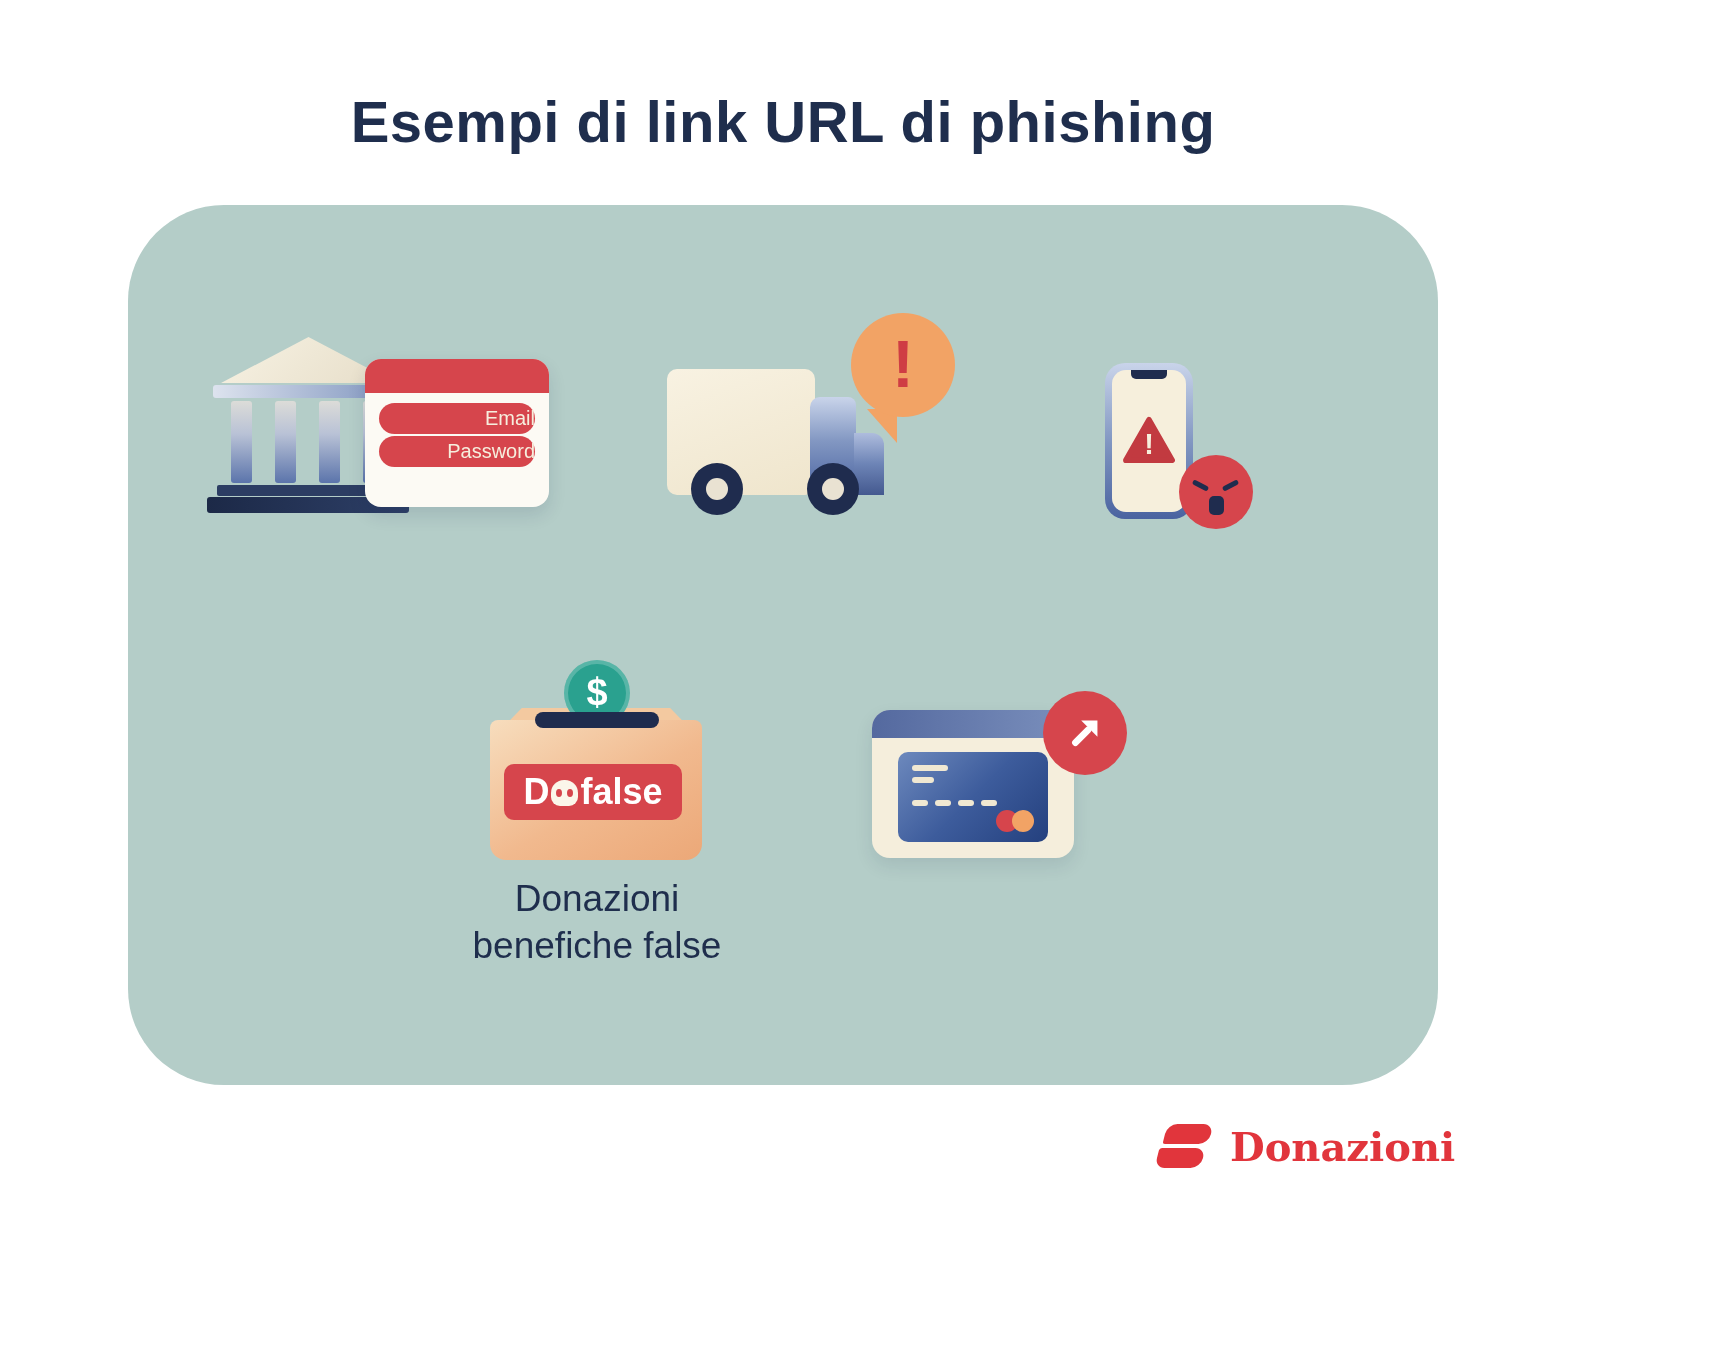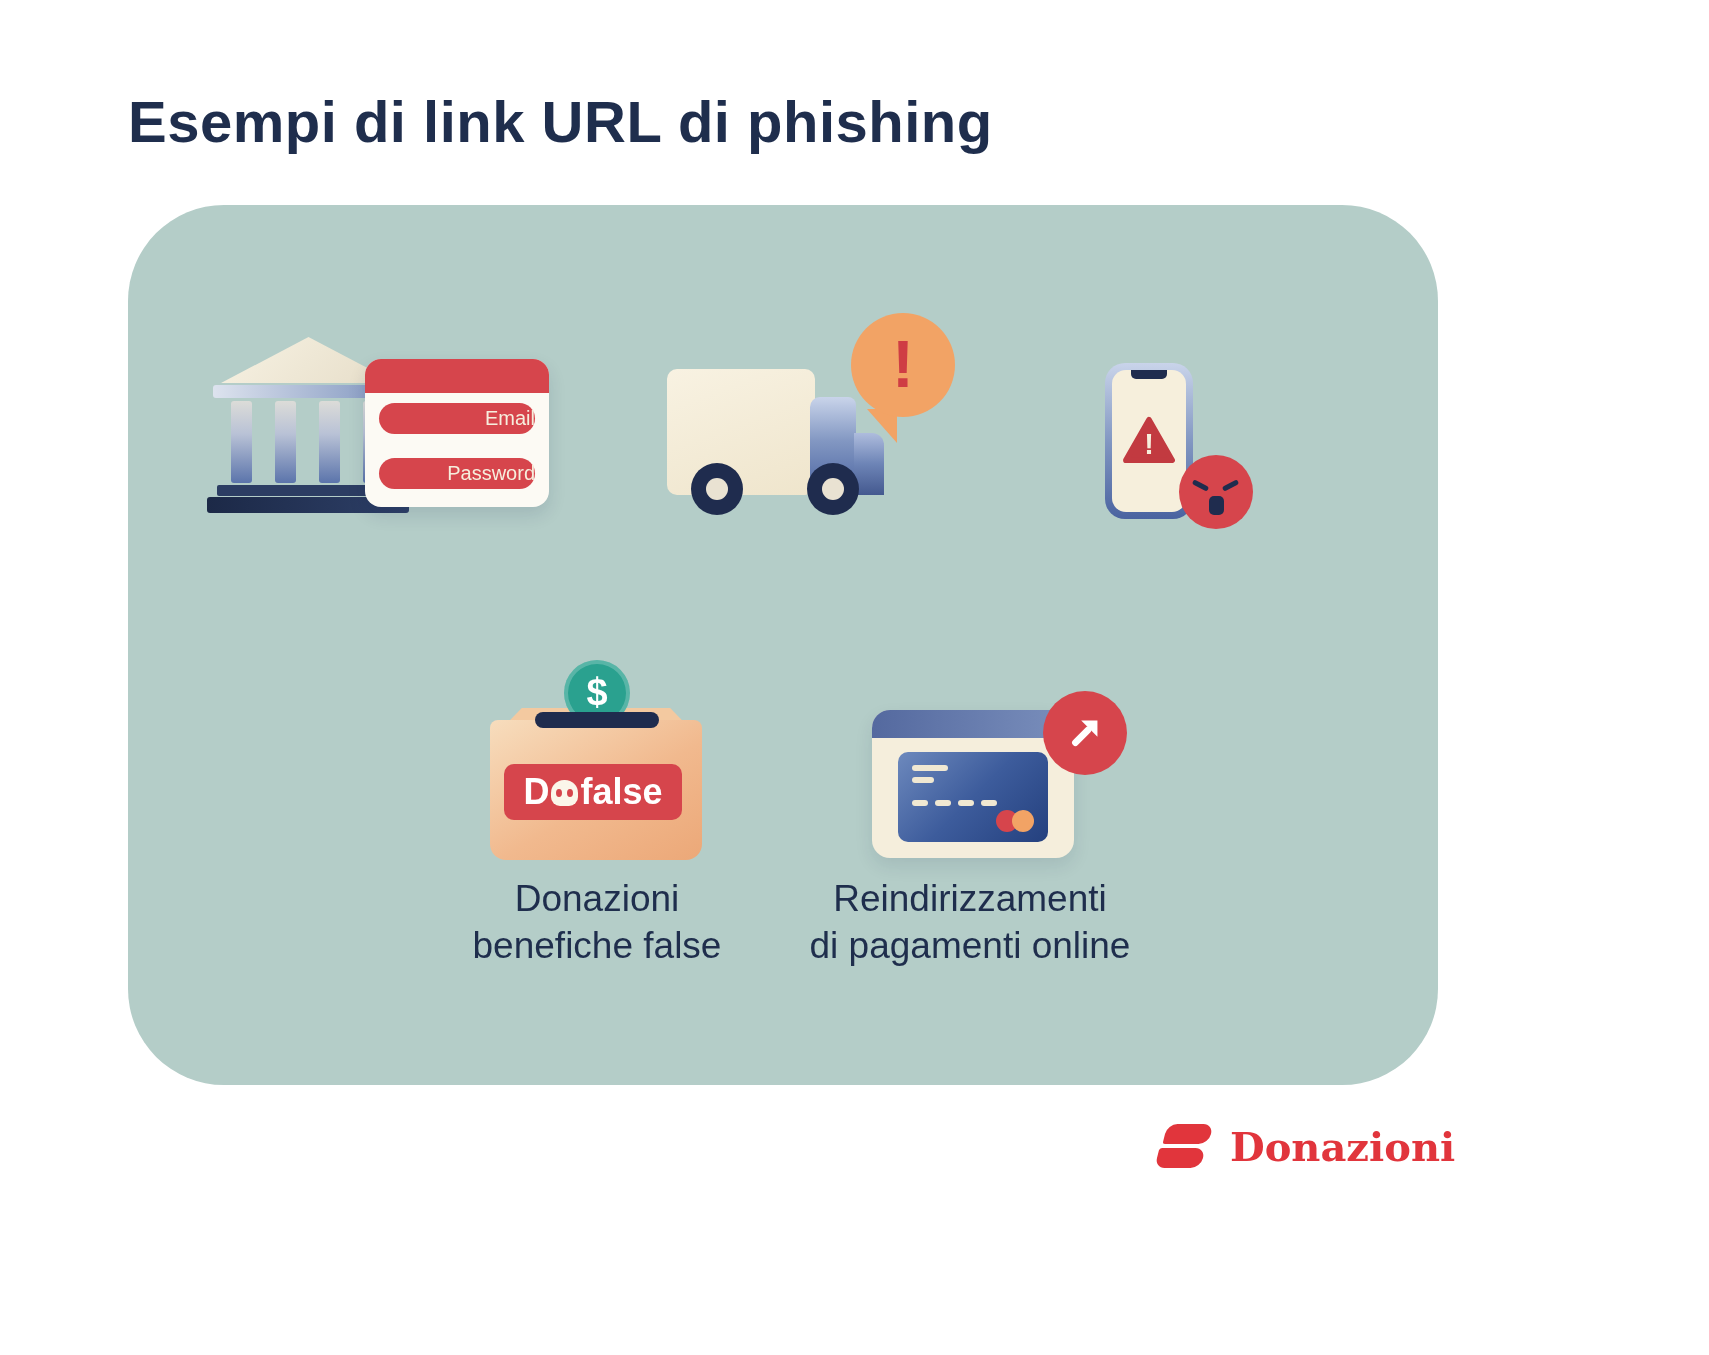--- a/index.html
+++ b/index.html
@@ -1,20 +1,20 @@
 <!DOCTYPE html>
 <html><head>
 <meta charset="utf-8">
 <style>
   * { margin:0; padding:0; box-sizing:border-box; }
   html,body { background:#ffffff; }
   body { font-family:"Liberation Sans","DejaVu Sans",sans-serif; }
   .page { position:relative; width:1709px; height:1355px; background:#ffffff; overflow:hidden; color:#1f2e4d; }
 
-  .title { position:absolute; left:128px; top:88px; width:1310px; text-align:left;
+  .title { position:absolute; left:128px; top:88px; width:1310px; text-align:center;
            font-size:58px; font-weight:600; letter-spacing:.5px; color:#1f2e4d; }
 
   .panel { position:absolute; left:128px; top:205px; width:1310px; height:880px;
            background:#b4cdc8; border-radius:96px; }
 
   .item { position:absolute; text-align:center; }
   .icon-zone { position:relative; height:200px; }
   .item-label { margin-top:16px; font-size:37px; line-height:1.26; font-weight:500;
                 white-space:pre-line; color:#1f2e4d; }
 
@@ -34,21 +34,21 @@
               background:linear-gradient(180deg,#dcdcd8 0%,#b9c2d6 40%,#5b74ab 100%); }
   .col1{left:28px;} .col2{left:72px;} .col3{left:116px;} .col4{left:160px;}
   .bank-base-top { position:absolute; left:14px; top:158px; width:182px; height:11px; background:#2c3d63; border-radius:2px; }
   .bank-base-bottom { position:absolute; left:4px; top:170px; width:202px; height:16px; border-radius:3px;
                       background:linear-gradient(90deg,#1c2947,#2e4068); }
   .login-card { position:absolute; left:162px; top:32px; width:184px; height:148px; background:#fcfaf4;
                 border-radius:16px; box-shadow:0 8px 18px rgba(20,35,70,.12); z-index:2; overflow:hidden; }
   .login-card-header { height:34px; background:#d6454c; }
   .pill { width:156px; height:31px; margin:10px auto 0; background:#d6454c; border-radius:16px;
           color:#f6eedd; font-size:20px; line-height:31px; text-align:right; }
-  .pill + .pill { margin-top:24px; }
+  .pill + .pill { margin-top:2px; }
 
   
   .truck-cargo { position:absolute; left:62px; top:42px; width:148px; height:126px;
                  background:linear-gradient(160deg,#f8f2e2,#efe5cc); border-radius:10px; }
   .cab-back  { position:absolute; left:205px; top:70px; width:46px; height:98px; border-radius:10px 8px 0 0;
                background:linear-gradient(180deg,#c9d4ea 0%,#8297c2 45%,#4a63a0 100%); }
   .cab-front { position:absolute; left:249px; top:106px; width:30px; height:62px; border-radius:0 12px 0 0;
                background:linear-gradient(180deg,#aebcdd 0%,#6d84b6 50%,#44598f 100%); }
   .wheel { position:absolute; top:136px; width:52px; height:52px; border-radius:50%; background:#1f2c4e; }
   .wheel-left{left:86px;} .wheel-right{left:202px;}
@@ -215,22 +215,20 @@
             <div class="cc-circle cc-orange"></div>
           </div>
         </div>
         <div class="arrow-badge">
           <svg width="46" height="46" viewBox="0 0 48 48">
             <path d="M14 34 L27 21" stroke="#ffffff" stroke-width="7" stroke-linecap="round" fill="none"></path>
             <path d="M20 11 L37 11 L37 28 Z" fill="#ffffff"></path>
           </svg>
         </div>
       </div>
-      <div class="item-label">Reindirizzamenti
-di pagamenti online</div>
     </div>
 
   </div>
 
   <div class="brand">
     <span class="logomark">
       <span class="lm-top"></span>
       <span class="lm-bottom"></span>
     </span>
     <span class="brand-word">Donazioni</span>

